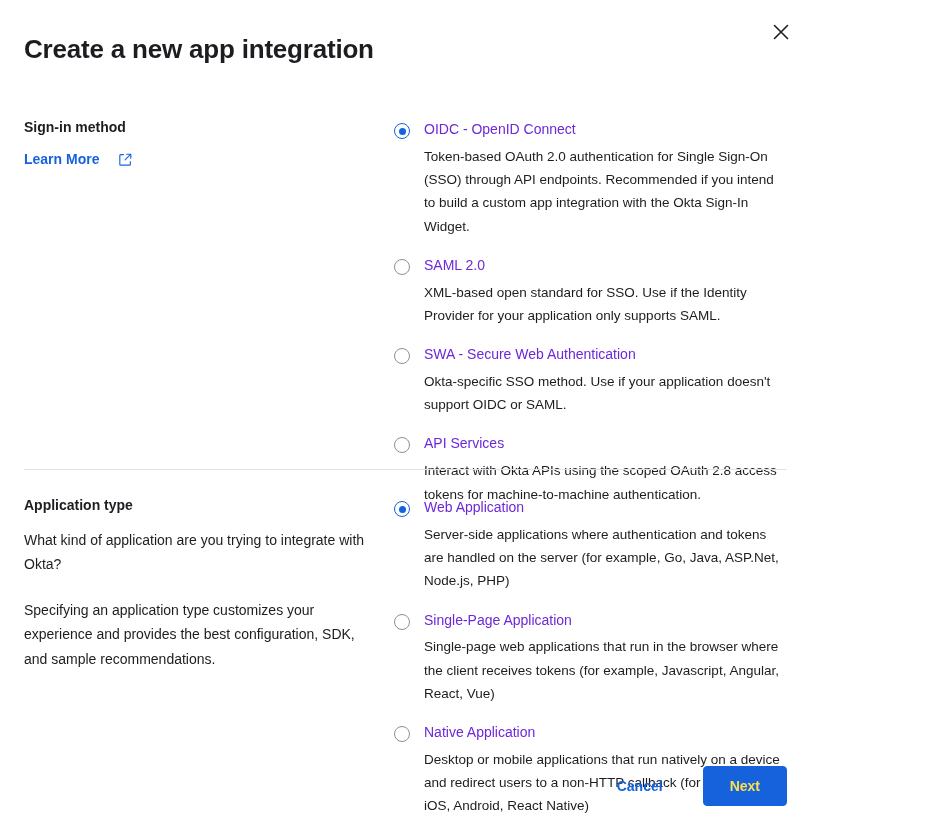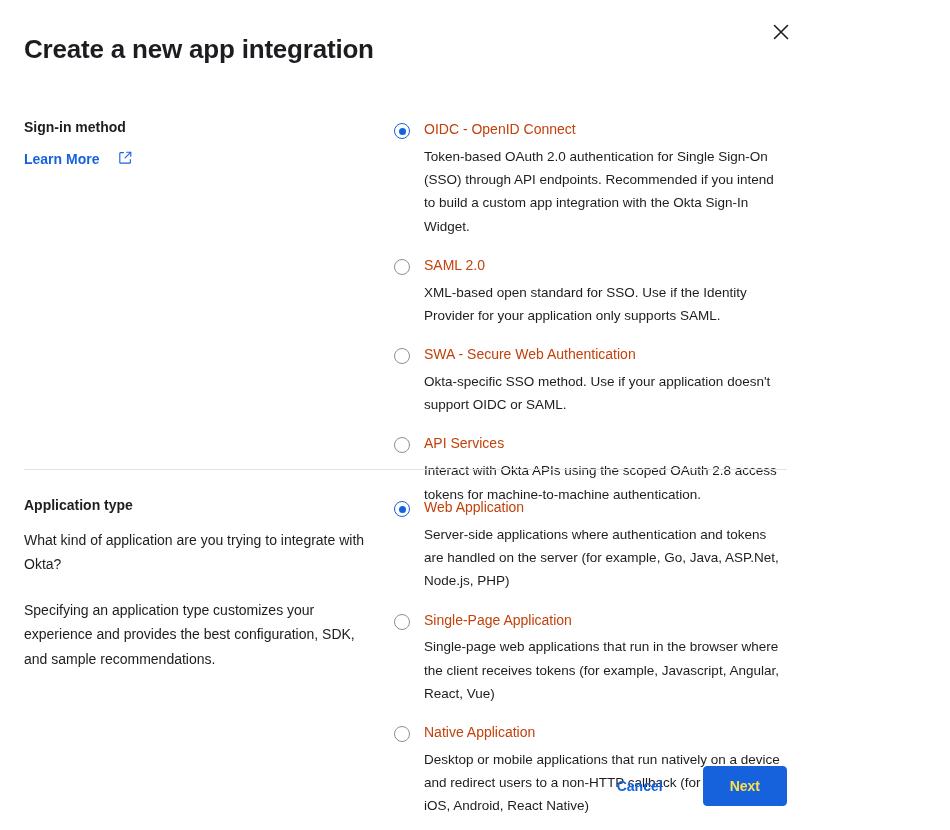--- a/index.html
+++ b/index.html
@@ -77,21 +77,21 @@
   }
   .left-text {
     font-size: 14px;
     color: #1d1d21;
     line-height: 1.72;
     margin: 0 0 22px 0;
     max-width: 345px;
   }
   .learn-more {
     display: inline-flex;
-    align-items: flex-start;
+    align-items: center;
     gap: 20px;
     font-size: 14px;
     font-weight: bold;
     color: #1662dd;
     text-decoration: none;
     cursor: pointer;
   }
   .learn-more .ext-icon { display: inline-flex; }
   .option {
     display: flex;
@@ -122,21 +122,21 @@
     width: 7px;
     height: 7px;
     margin-left: -3.5px;
     margin-top: -3.5px;
     border-radius: 50%;
     background: #1662dd;
   }
   .option-body { flex: 1 1 auto; }
   .option-label {
     font-size: 14px;
-    color: #c2410c;
+    color: #6d28d9;
     line-height: 1.35;
     margin-bottom: 6px;
     cursor: pointer;
   }
   .option-desc {
     font-size: 13.5px;
     color: #1d1d21;
     line-height: 1.72;
     max-width: 510px;
   }

